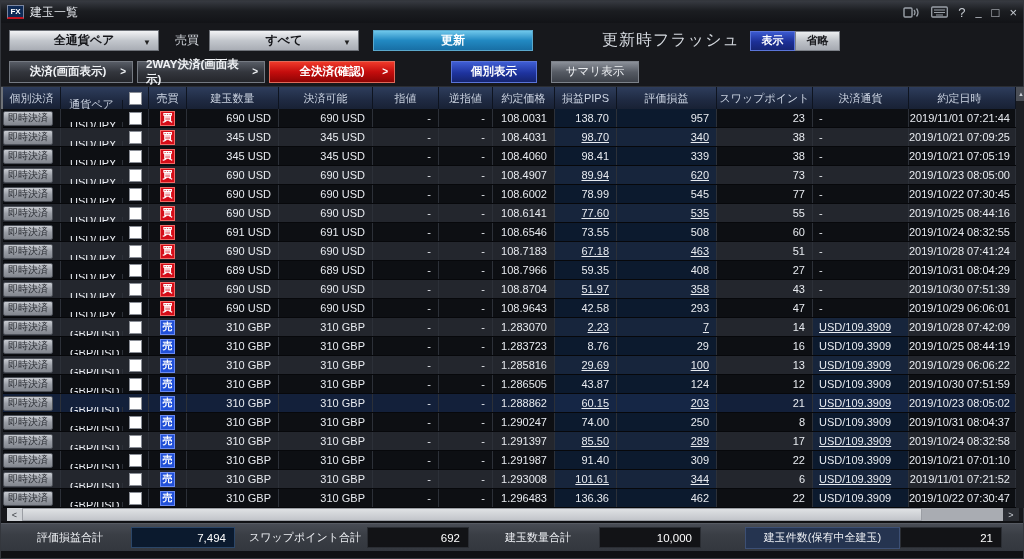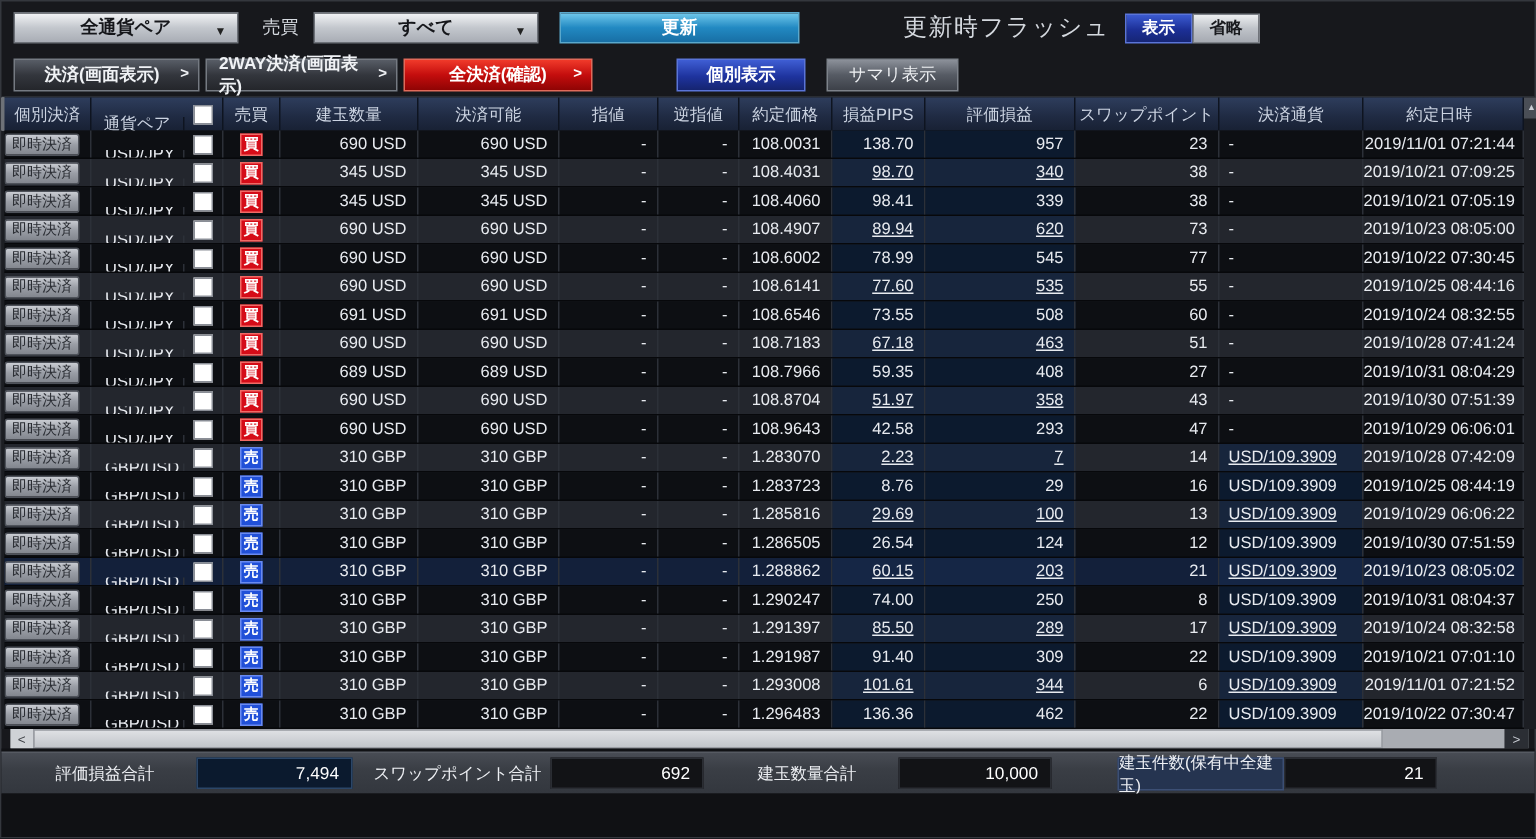--- a/index.html
+++ b/index.html
@@ -74,29 +74,51 @@
 
   
   .footer { height:28px; background:linear-gradient(#484c54,#3a3e45 40%,#33373e); display:flex; align-items:center; padding:0 8px; gap:0; flex:0 0 auto; border-top:1px solid #565a62; }
   .f-label { color:#eef0f4; font-size:11px; display:flex; align-items:center; justify-content:center; }
   .f-val { height:21px; display:flex; align-items:center; justify-content:flex-end; padding-right:8px; color:#fff; font-size:11.5px; }
   .f-val.navy { width:104px; background:#0b1a2e; border:1px solid #2b4668; }
   .f-val.black { width:102px; background:#121316; border:1px solid #2a2d33; }
   .f-label.plain { width:122px; }
   .f-label.plain2 { width:124px; }
   .f-label.plain3 { width:122px; }
-  .f-label.boxed { width:111px; background:#253450; border:1px solid #3c4f74; height:22px; margin-left:44px; }
+  .f-label.boxed { width:155px; background:#253450; border:1px solid #3c4f74; height:22px; margin-left:44px; }
   .footer .spacer { width:8px; }
   .bottom-strip { flex:1; background:#101114; }
 </style>
 </head>
 <body>
 
 <div class="app">
 
+  <div class="titlebar">
+    <div class="fx-logo">FX</div>
+    <div class="win-title">建玉一覧</div>
+    <div class="title-right">
+      <span class="t-icon">
+        <svg width="17" height="13" viewBox="0 0 17 13">
+            <rect x="1" y="2" width="8" height="9" rx="1" fill="none" stroke="#9aa0a8" stroke-width="1.4"></rect>
+            <path d="M11 4 q2 2.5 0 5 M13.5 2.5 q3 4 0 8" fill="none" stroke="#9aa0a8" stroke-width="1.3"></path>
+          </svg>
+      </span>
+      <span class="t-icon">
+        <svg width="17" height="12" viewBox="0 0 17 12">
+            <rect x="0.7" y="1" width="15.6" height="10" rx="1" fill="none" stroke="#9aa0a8" stroke-width="1.3"></rect>
+            <path d="M3 4h11 M3 6.5h11 M5 9h7" stroke="#9aa0a8" stroke-width="1"></path>
+          </svg>
+      </span>
+      <span class="glyph">?</span>
+      <span class="glyph small">_</span>
+      <span class="glyph">□</span>
+      <span class="glyph">×</span>
+    </div>
+  </div>
 
   <div class="toolbar1">
     <div class="dropdown">
       <span>全通貨ペア</span>
       <span class="arr">▼</span>
     </div>
     <span class="lbl">売買</span>
     <div class="dropdown">
       <span>すべて</span>
       <span class="arr">▼</span>
@@ -467,21 +489,21 @@
               <div class="cbx"></div>
             </div>
             <div class="cell c3">
               <span class="badge sell">売</span>
             </div>
             <div class="cell c4 num">310 GBP</div>
             <div class="cell c5 num">310 GBP</div>
             <div class="cell c6 num">-</div>
             <div class="cell c7 num">-</div>
             <div class="cell c8 num">1.286505</div>
-            <div class="cell c9 num navy">26.54</div>
+            <div class="cell c9 num navy">43.87</div>
             <div class="cell c10 num navy">124</div>
             <div class="cell c11 num">12</div>
             <div class="cell c12 navy">USD/109.3909</div>
             <div class="cell c13">2019/10/30 07:51:59</div>
           </div>
           <div class="trow alt sel">
             <div class="cell c0">
               <div class="btn-instant">即時決済</div>
             </div>
             <div class="cell c1">GBP/USD</div>

